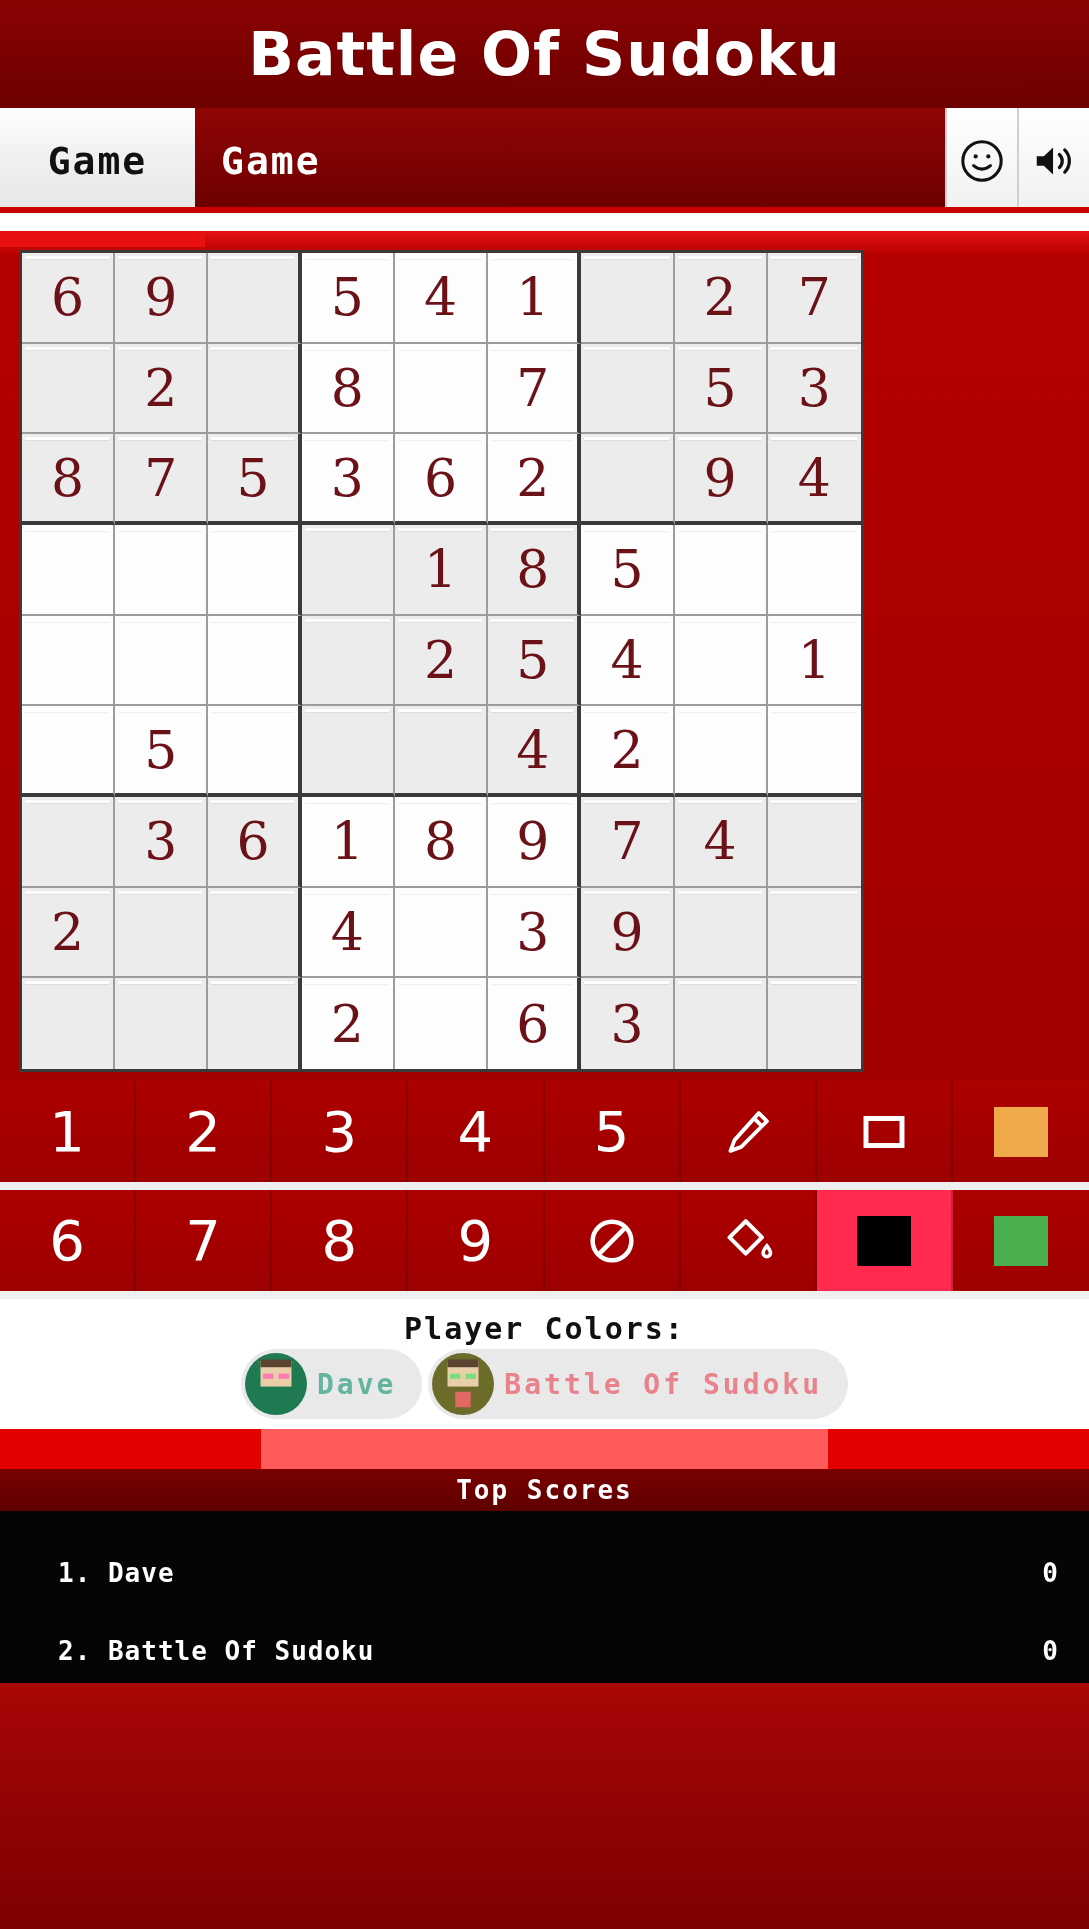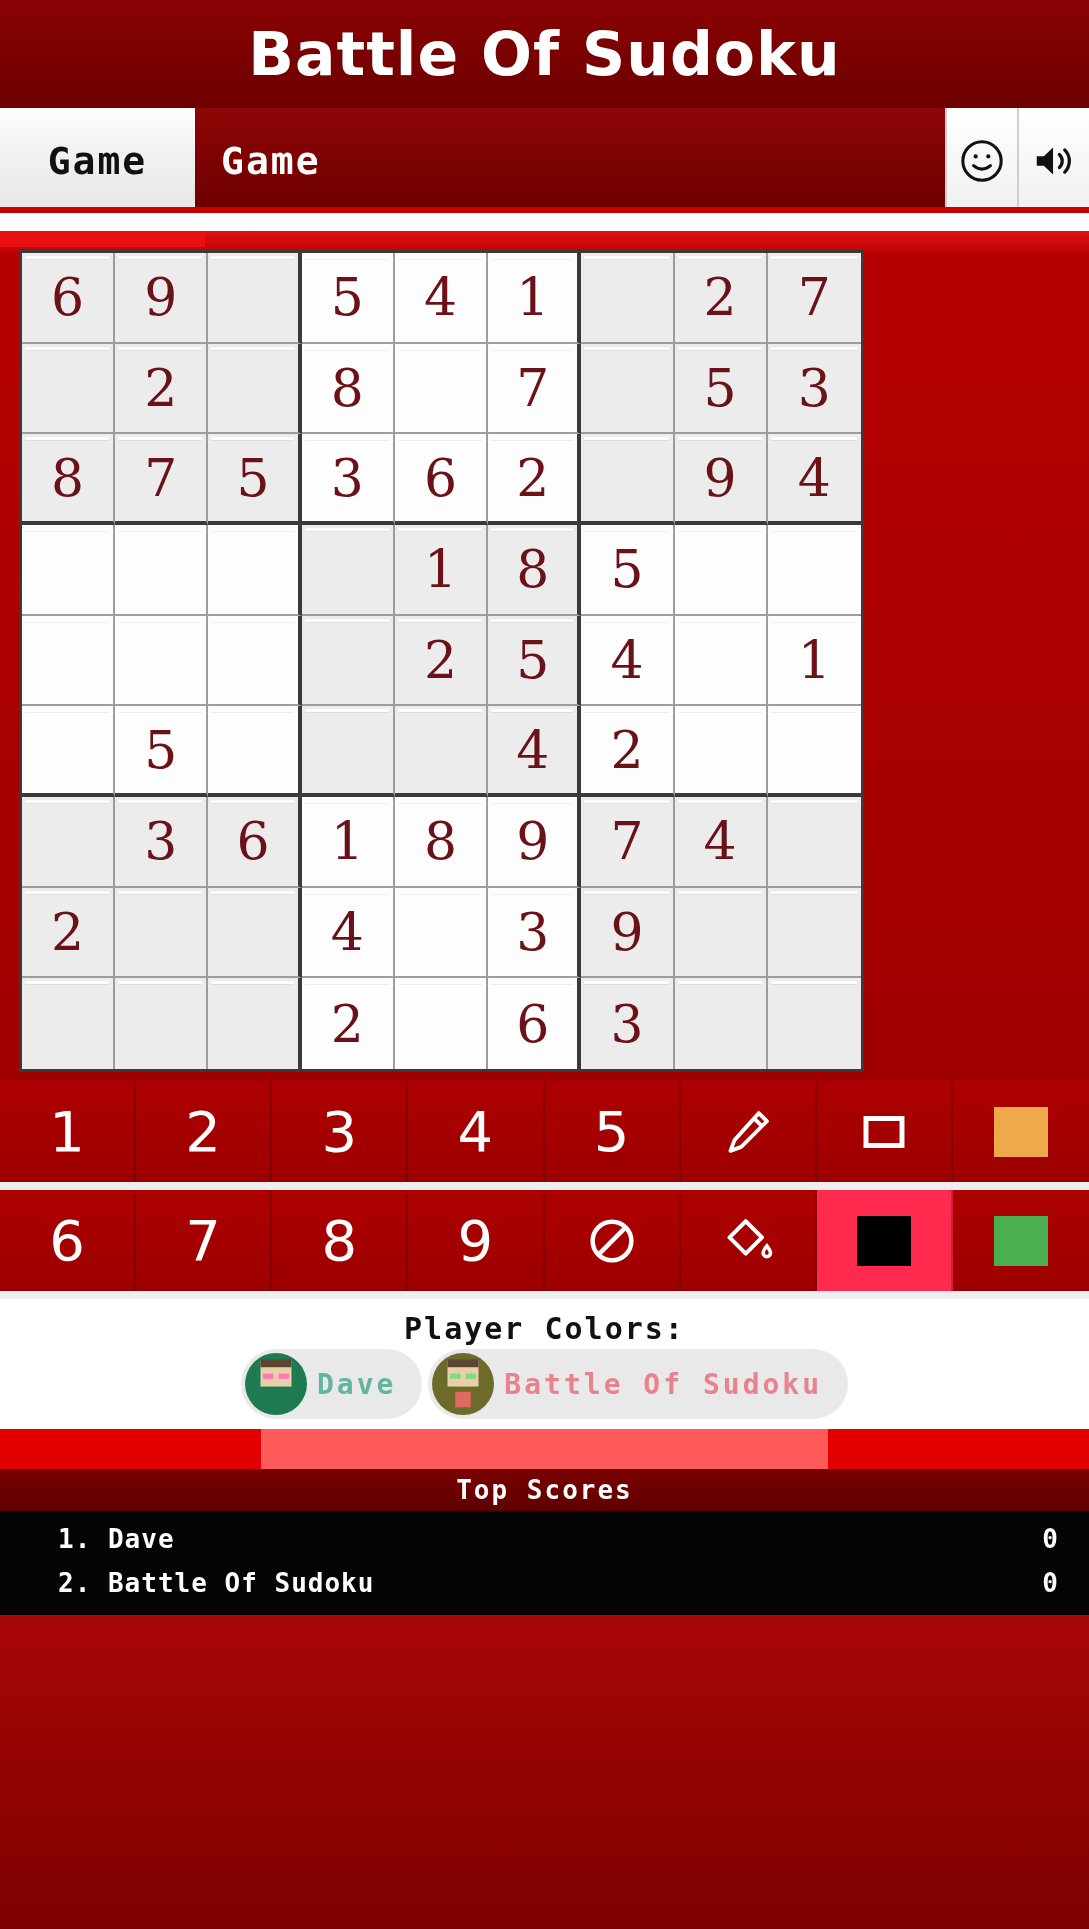--- a/index.html
+++ b/index.html
@@ -175,21 +175,21 @@
   #scores-header {
     flex: 0 0 auto; height: 42px;
     background: linear-gradient(180deg,#7a0000 0%, #5e0000 100%);
     display:flex; align-items:center; justify-content:center;
     color:#fff; font-size: 26px; font-weight:bold; letter-spacing: 2px;
   }
   #scores-body { flex: 0 0 auto; background:#050505; padding: 6px 0 10px 0; }
   .score-row {
     display:flex; justify-content:space-between;
     color:#fff; font-size: 26px; font-weight:bold;
-    padding: 7px 30px 7px 58px; letter-spacing: 1px;
+    padding: 7px 30px 7px 58px; letter-spacing: 1px; margin-top: 34px;
   }
   #bottom-fill { flex: 1 1 auto; background: linear-gradient(180deg,#a80606 0%, #7d0000 100%); }
 </style>
 </head>
 <body>
 
 <div id="app">
 
   <div id="title-bar">
     <div id="title-text">Battle Of Sudoku</div>

